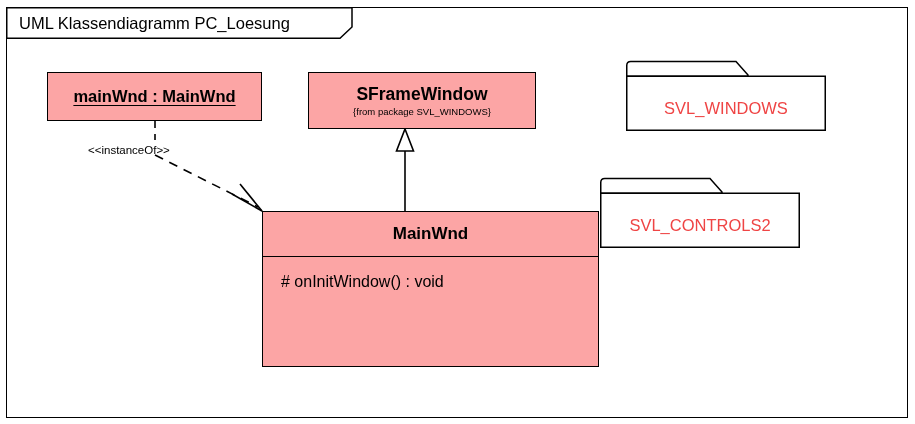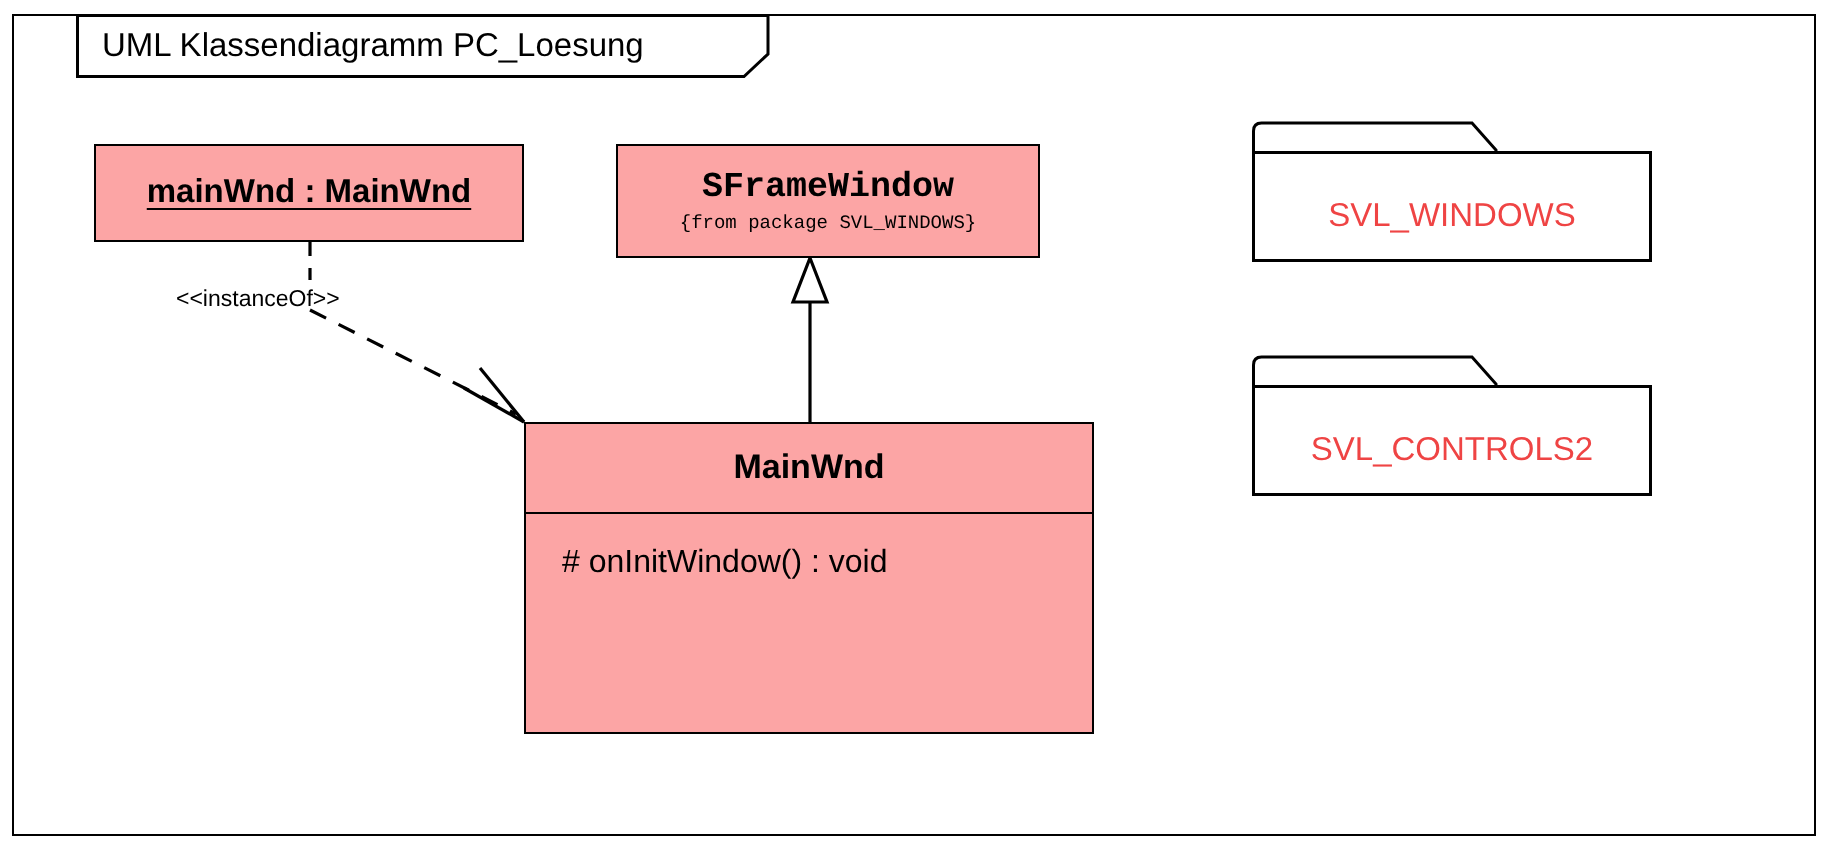--- a/index.html
+++ b/index.html
@@ -30,21 +30,20 @@
   }
 
   
   .title-tab {
     position: absolute;
     left: 6px;
     top: 7px;
     width: 282px;
     height: 32px;
     background: #d946ef;
-    margin-left: 32px;
   }
   .title-tab-shape {
     position: absolute;
     left: 0;
     top: 0;
     width: 347px;
     height: 32px;
   }
   .title-label {
     position: absolute;
@@ -79,46 +78,45 @@
     font-weight: bold;
     text-decoration: underline;
     text-underline-offset: 3px;
     white-space: nowrap;
   }
 
   
   #sframe-box {
     left: 308px;
     top: 72px;
-    width: 212px;
+    width: 228px;
     height: 57px;
     display: flex;
     flex-direction: column;
     align-items: center;
     justify-content: center;
-    font-family: Liberation Mono, monospace;
   }
   #sframe-box .cls-name {
     font-size: 17.5px;
     font-weight: bold;
     white-space: nowrap;
     line-height: 20px;
   }
   #sframe-box .cls-from {
     font-size: 9.5px;
     line-height: 13px;
     white-space: nowrap;
     margin-top: 1px;
   }
 
   
   #mainwnd-box {
     left: 262px;
     top: 211px;
-    width: 285px;
+    width: 337px;
     height: 156px;
     display: flex;
     flex-direction: column;
   }
   #mainwnd-box .compartment {
     box-sizing: border-box;
     display: flex;
     align-items: center;
   }
   #mainwnd-box .comp-title {
@@ -147,21 +145,21 @@
     white-space: nowrap;
   }
 
   
   .package {
     position: absolute;
     width: 200px;
     height: 72px;
   }
   #package-windows { left: 626px; top: 60px; }
-  #package-controls { left: 626px; top: 177px; padding-left: 16px; }
+  #package-controls { left: 600px; top: 177px; padding-left: 16px; }
   .package svg { position: absolute; left: 0; top: 0; }
   .package .pkg-label {
     position: absolute;
     left: 0;
     top: 26px;
     width: 200px;
     height: 44px;
     display: flex;
     align-items: center;
     justify-content: center;

